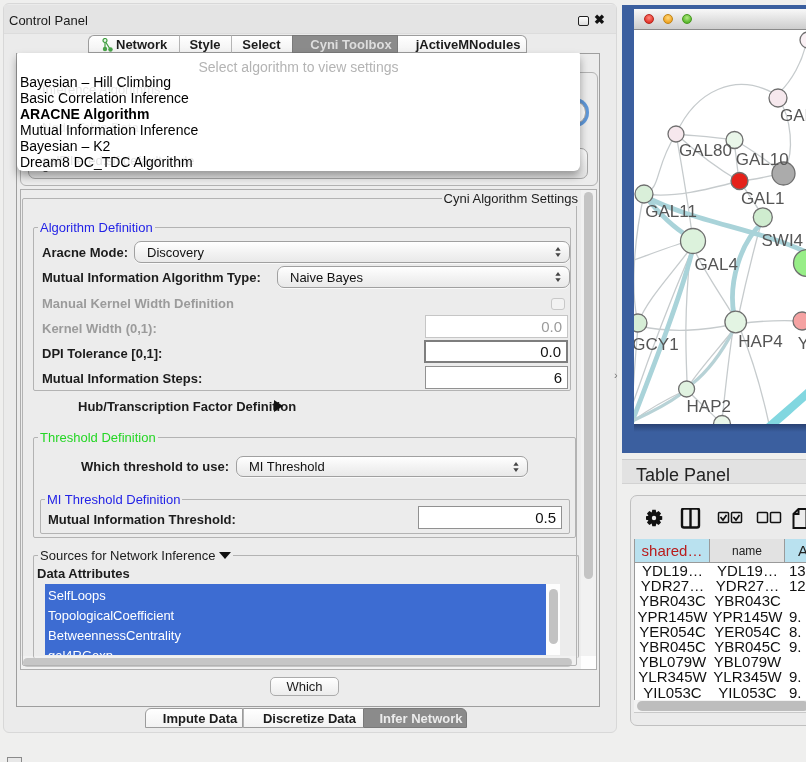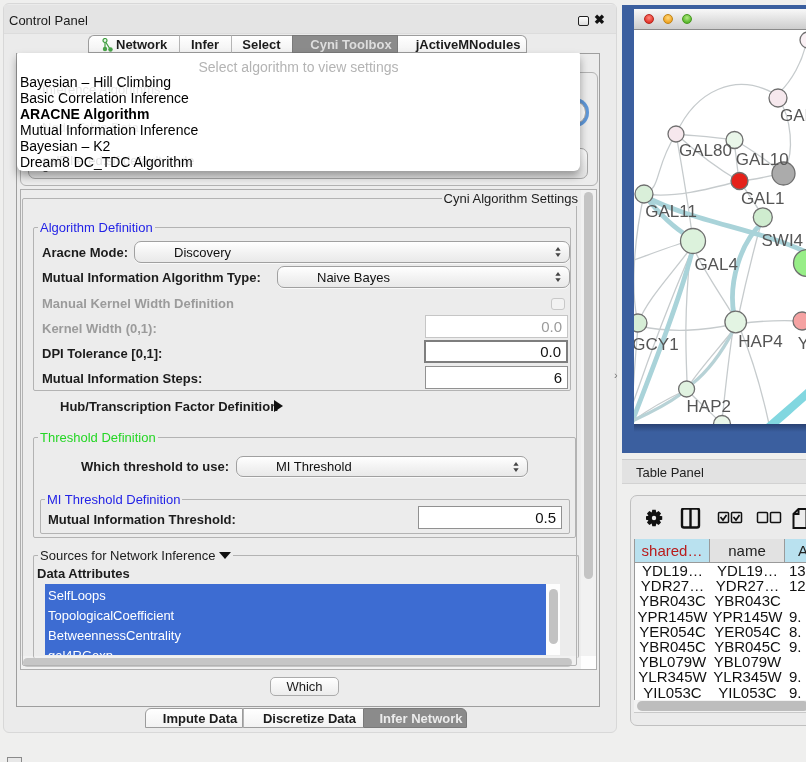--- a/index.html
+++ b/index.html
@@ -1,21 +1,21 @@
 <!DOCTYPE html>
 <html><head>
 <meta charset="utf-8">
 <style>
 html,body{margin:0;padding:0;}
 body{width:806px;height:762px;background:#efefee;font-family:"Liberation Sans",sans-serif;position:relative;overflow:hidden;}
 .ab{position:absolute;}
 .lbl{font-size:13px;font-weight:bold;color:#1c1c1c;white-space:nowrap;}
 .dis{color:#9b9b9b;}
 .combo{position:absolute;background:linear-gradient(#ffffff,#f2f2f2 55%,#e9e9e9);border:1px solid #a0a0a0;border-radius:7px;box-shadow:0 1px 0 rgba(255,255,255,.7);}
-.combo .ct{position:absolute;left:12px;top:0;bottom:0;display:flex;align-items:center;font-size:13px;color:#111;margin-left:27px;}
+.combo .ct{position:absolute;left:12px;top:0;bottom:0;display:flex;align-items:center;font-size:13px;color:#111;}
 .spin{position:absolute;right:7px;top:50%;margin-top:-6px;width:8px;height:12px;}
 .inp{position:absolute;background:#fff;font-size:15px;display:flex;align-items:center;justify-content:flex-end;padding-right:5px;box-sizing:border-box;color:#111;}
 fieldset{position:absolute;margin:0;padding:0;border:1px solid #b3b3b3;border-radius:2px;box-shadow:inset 0 0 0 0 #fff;}
 legend{font-size:13px;padding:0 2px;margin-left:4px;white-space:nowrap;}
 .tab{position:absolute;top:0;height:100%;box-sizing:border-box;background:linear-gradient(#ffffff,#f2f2f2);border:1px solid #9c9c9c;display:flex;align-items:center;justify-content:center;font-size:13px;font-weight:bold;color:#1c1c1c;padding-left:12px;}
 </style>
 </head>
 <body>
 
 <div class="ab" id="cpwin" style="left:3px;top:3px;width:614px;height:730px;background:#ebebeb;border:1px solid #d8d8d8;border-radius:6px;box-sizing:border-box;"></div>
@@ -34,21 +34,21 @@
   <div class="ab" style="left:13px;top:3px;width:13px;height:14px;">
     <svg width="13" height="14" viewBox="0 0 13 14">
       <line x1="4" y1="3" x2="9" y2="11" stroke="#3f9e3f" stroke-width="1.2"></line>
       <line x1="4" y1="3" x2="4" y2="10" stroke="#3f9e3f" stroke-width="1.2"></line>
       <circle cx="4" cy="2.5" r="2" fill="#e8f6e8" stroke="#3f9e3f" stroke-width="1.2"></circle>
       <circle cx="4" cy="11" r="2.2" fill="#4aa34a"></circle>
       <circle cx="9.5" cy="11.5" r="2.2" fill="#4aa34a"></circle>
     </svg>
   </div>
   <div class="ab" style="left:28px;top:0;width:63px;height:100%;display:flex;align-items:center;font-size:13px;font-weight:bold;color:#1c1c1c;">Network</div>
-  <div class="ab" style="left:91px;top:0;width:52px;height:100%;display:flex;align-items:center;justify-content:center;font-size:13px;font-weight:bold;color:#1c1c1c;">Infer</div>
+  <div class="ab" style="left:91px;top:0;width:52px;height:100%;display:flex;align-items:center;justify-content:center;font-size:13px;font-weight:bold;color:#1c1c1c;">Style</div>
   <div class="ab" style="left:143px;top:0;width:61px;height:100%;display:flex;align-items:center;justify-content:center;font-size:13px;font-weight:bold;color:#1c1c1c;">Select</div>
 </div>
 
 <div class="ab" style="left:16px;top:53px;width:582px;height:652px;border:1px solid #9e9e9e;background:#ececec;"></div>
 
 <div class="ab" style="left:20px;top:72px;width:578px;height:114px;border:1px solid #b2b2b2;border-radius:6px;box-sizing:border-box;background:#ececec;"></div>
 <div class="ab" style="left:28px;top:101px;width:558px;height:23px;border-radius:11px;background:#fff;border:1px solid #a6a6a6;box-shadow:0 0 0 3px rgba(80,142,214,.9);box-sizing:border-box;"></div>
 <div class="ab" style="left:28px;top:148px;width:560px;height:31px;border-radius:7px;background:linear-gradient(#fdfdfd,#e2e2e2);border:1px solid #a6a6a6;box-sizing:border-box;"></div>
 <div class="ab" style="left:42px;top:157px;font-size:13px;color:#333;">galFiltered.sif default node</div>
 
@@ -90,21 +90,21 @@
 
 <div class="lbl dis ab" style="left:42px;top:321px;">Kernel Width (0,1):</div>
 <div class="inp" style="left:425px;top:315px;width:143px;height:23px;border:1px solid #c6c6c6;color:#9b9b9b;">0.0</div>
 
 <div class="lbl ab" style="left:42px;top:346px;">DPI Tolerance [0,1]:</div>
 <div class="inp" style="left:424px;top:340px;width:144px;height:23px;border:2px solid #7e7e7e;">0.0</div>
 
 <div class="lbl ab" style="left:42px;top:371px;">Mutual Information Steps:</div>
 <div class="inp" style="left:425px;top:366px;width:143px;height:23px;border:1px solid #919191;">6</div>
 
-<div class="lbl ab" style="left:42px;top:399px;padding-left:18px;">Hub/Transcription Factor Definition</div>
+<div class="lbl ab" style="left:60px;top:399px;padding-left:18px;">Hub/Transcription Factor Definition</div>
 <div class="ab" style="left:274px;top:400px;width:0;height:0;border-left:9px solid #111;border-top:6px solid transparent;border-bottom:6px solid transparent;"></div>
 
 <fieldset style="left:33px;top:430px;width:541px;height:106px;">
   <legend style="color:#25d625;">Threshold Definition</legend>
 </fieldset>
 
 <div class="lbl ab" style="left:81px;top:459px;">Which threshold to use:</div>
 <div class="combo" style="left:236px;top:456px;width:290px;height:19px;">
     <div class="ct">MI Threshold</div>
   <svg class="spin" viewBox="0 0 9 12">
@@ -229,21 +229,21 @@
     <text x="60.4" y="239.6">GAL4</text>
     <text x="-1.7" y="319.7">GCY1</text>
     <text x="104.3" y="317">HAP4</text>
     <text x="163.7" y="318.7">Y</text>
     <text x="52.6" y="381.7">HAP2</text>
   </g>
 </svg>
 </div>
 
 <div class="ab" style="left:622px;top:459px;width:184px;height:25px;background:#e2e2e2;border-top:1px solid #cdcdcd;border-bottom:1px solid #d2d2d2;box-sizing:border-box;"></div>
-<div class="ab" style="left:636px;top:465px;font-size:13px;color:#222;">Table Panel</div>
+<div class="ab" style="left:636px;top:465px;font-size:18px;color:#222;">Table Panel</div>
 
 <div class="ab" style="left:630px;top:495px;width:200px;height:229px;background:#ebebeb;border:1px solid #c0c0c0;border-radius:7px;"></div>
 
 <div class="ab" style="left:646px;top:508px;width:160px;height:22px;">
   <svg width="160" height="22" viewBox="0 0 160 22">
     <g transform="translate(8,10)">
       <path d="M 5.54,-2.30 L 8.23,-1.70 L 8.23,1.70 L 5.54,2.30 L 7.02,4.61 L 4.61,7.02 L 2.30,5.54 L 1.70,8.23 L -1.70,8.23 L -2.30,5.54 L -4.61,7.02 L -7.02,4.61 L -5.54,2.30 L -8.23,1.70 L -8.23,-1.70 L -5.54,-2.30 L -7.02,-4.61 L -4.61,-7.02 L -2.30,-5.54 L -1.70,-8.23 L 1.70,-8.23 L 2.30,-5.54 L 4.61,-7.02 L 7.02,-4.61 Z" fill="#111"></path>
       <circle r="2.2" fill="#ebebeb"></circle>
     </g>
     <rect x="36" y="0.5" width="17" height="19" rx="2" fill="none" stroke="#111" stroke-width="2.4"></rect>
@@ -256,20 +256,20 @@
     </g>
     <path d="M 74.5 9 l 2.5 3 l 3.5 -5" fill="none" stroke="#111" stroke-width="1.7"></path>
     <path d="M 87.5 9 l 2.5 3 l 3.5 -5" fill="none" stroke="#111" stroke-width="1.7"></path>
     <path d="M 152.5 1 h 8 v 19 h -13 v -14 z" fill="none" stroke="#111" stroke-width="2"></path>
     <path d="M 152.5 1 v 5 h -5" fill="none" stroke="#111" stroke-width="2"></path>
   </svg>
 </div>
 
 <div class="ab" style="left:634px;top:539px;width:172px;height:161px;background:#fff;border-left:1px solid #9a9a9a;overflow:hidden;">
   <div class="ab" style="left:0;top:0;width:75px;height:24px;background:#b9e1ef;border-right:1px solid #9a9a9a;border-bottom:1px solid #9a9a9a;box-sizing:border-box;display:flex;align-items:center;justify-content:center;font-size:15px;color:#b91c1c;">shared…</div>
-  <div class="ab" style="left:75px;top:0;width:75px;height:24px;background:#e2e2e2;border-right:1px solid #9a9a9a;border-bottom:1px solid #9a9a9a;box-sizing:border-box;display:flex;align-items:center;justify-content:center;font-size:15px;color:#222;">name</div>
+  <div class="ab" style="left:75px;top:0;width:75px;height:24px;background:#e2e2e2;border-right:1px solid #9a9a9a;border-bottom:1px solid #9a9a9a;box-sizing:border-box;display:flex;align-items:center;justify-content:center;font-size:12px;color:#222;">name</div>
   <div class="ab" style="left:150px;top:0;width:30px;height:24px;background:#b9e1ef;border-bottom:1px solid #9a9a9a;box-sizing:border-box;display:flex;align-items:center;padding-left:13px;font-size:15px;color:#222;">A</div>
   <div class="ab" style="left:0;top:24px;width:75px;font-size:15px;color:#111;line-height:15.2px;text-align:center;">YDL19…<br>YDR27…<br>YBR043C<br>YPR145W<br>YER054C<br>YBR045C<br>YBL079W<br>YLR345W<br>YIL053C</div>
   <div class="ab" style="left:75px;top:24px;width:75px;font-size:15px;color:#111;line-height:15.2px;text-align:center;">YDL19…<br>YDR27…<br>YBR043C<br>YPR145W<br>YER054C<br>YBR045C<br>YBL079W<br>YLR345W<br>YIL053C</div>
   <div class="ab" style="left:154px;top:24px;width:26px;font-size:15px;color:#111;line-height:15.2px;">13<br>12<br>&nbsp;<br>9.<br>8.<br>9.<br>&nbsp;<br>9.<br>9.</div>
 </div>
 <div class="ab" style="left:634px;top:700px;width:172px;height:12px;background:#f2f2f2;border-bottom:1px solid #c9c9c9;"></div>
 <div class="ab" style="left:637px;top:701px;width:172px;height:10px;background:#bdbdbd;border-radius:5px;"></div>
 
 </body></html>

